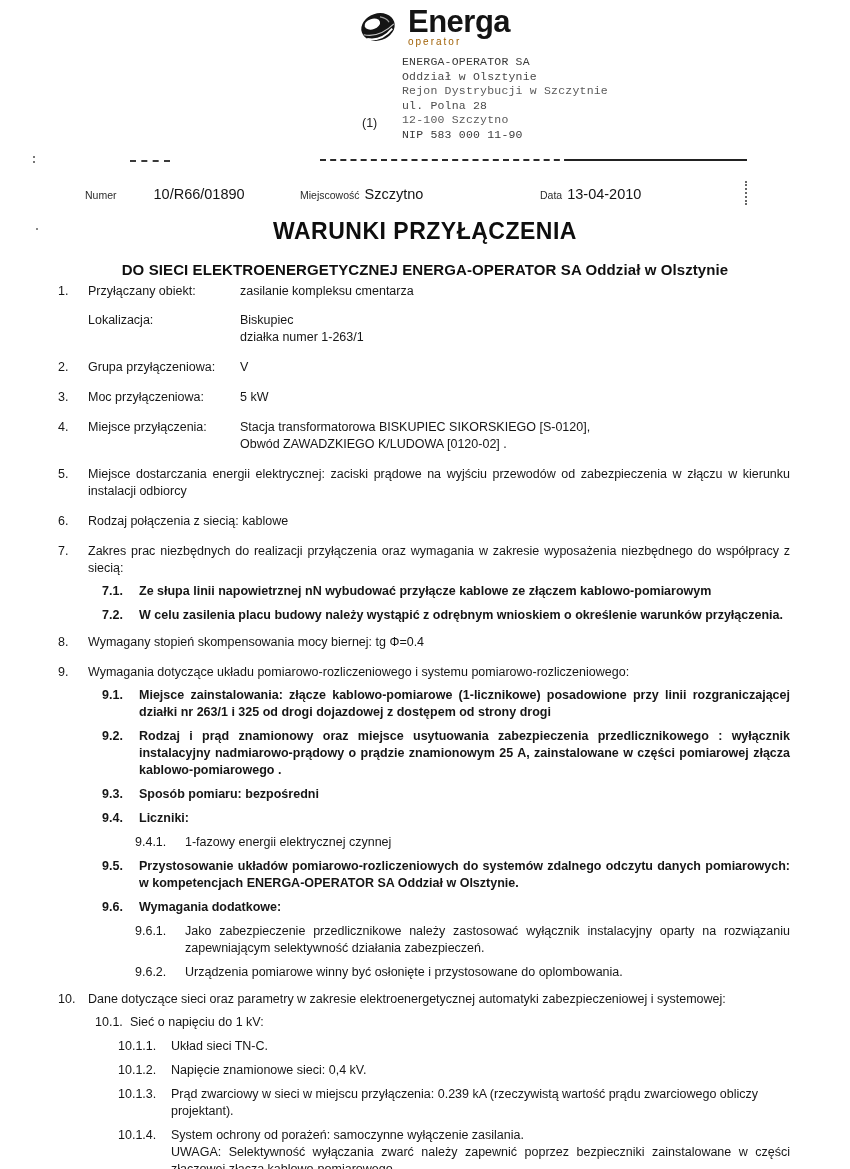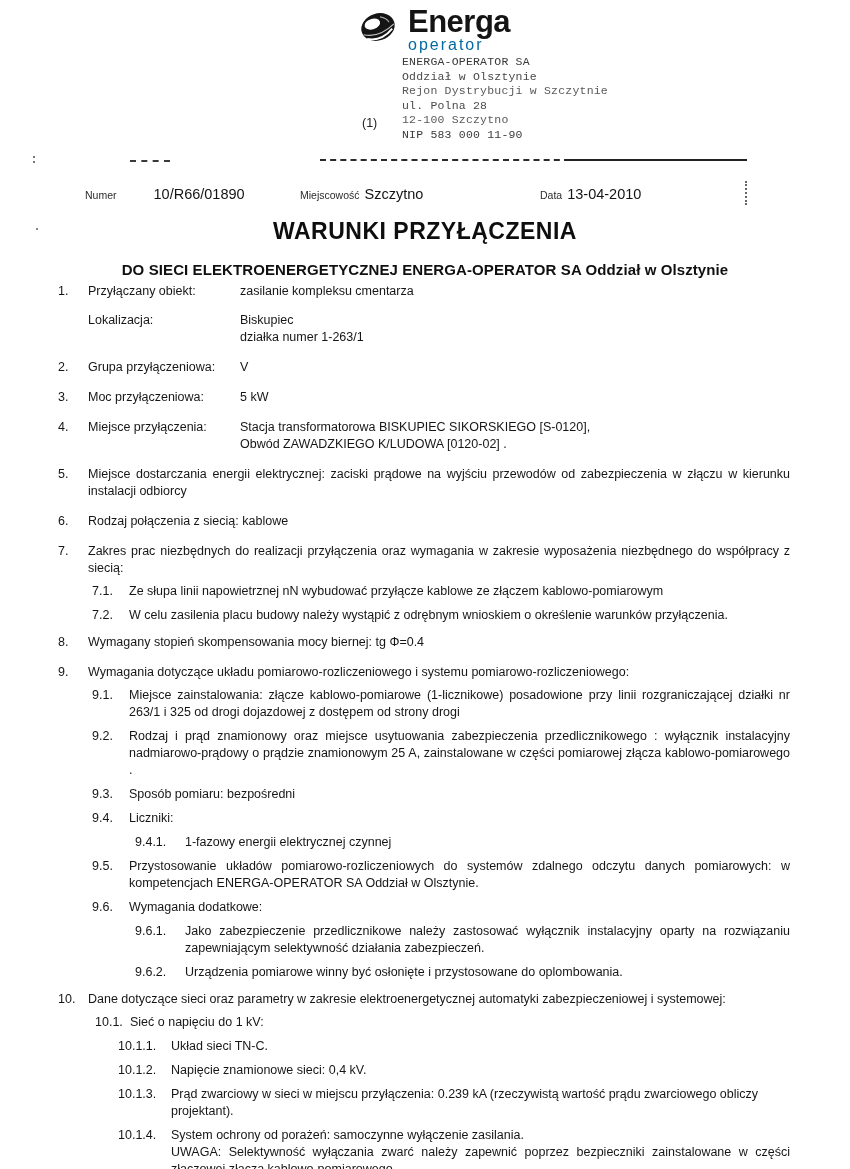--- a/index.html
+++ b/index.html
@@ -9,21 +9,21 @@
     font-family:"Liberation Sans", sans-serif;
     color:#161616;
     position:relative;
     overflow:hidden;
   }
   .hdr{position:absolute;left:0;top:0;width:850px;height:282px;}
   .logo-wrap{position:absolute;left:356px;top:6px;display:flex;align-items:flex-start;}
   .logo-icon{width:44px;height:42px;}
   .brand-col{margin-left:8px;margin-top:2px;}
   .brand{font-size:31px;font-weight:700;letter-spacing:-0.5px;color:#141414;line-height:28px;}
-  .brand-sub{font-size:16px;letter-spacing:2px;color:#0369a1;margin-top:0px;}
+  .brand-sub{font-size:10px;letter-spacing:2px;color:#a16207;margin-top:0px;}
   .stamp{position:absolute;left:402px;top:55px;font-family:"Liberation Mono",monospace;
          font-size:11.5px;line-height:14.5px;color:#444;letter-spacing:0.2px;}
   .stamp .f1{color:#3a3a3a}
   .stamp .f2{color:#4a4a4a}
   .stamp .f3{color:#5a5a5a}
   .page-mark{position:absolute;left:362px;top:116px;font-size:12.5px;color:#222;}
 
   .sep-a{position:absolute;left:130px;top:160px;width:40px;border-top:2px dashed #3a3a3a;}
   .sep-b{position:absolute;left:320px;top:159px;width:250px;border-top:2px dashed #2a2a2a;}
   .sep-c{position:absolute;left:565px;top:159px;width:182px;border-top:2px solid #222;}
@@ -45,21 +45,21 @@
 
   .content{position:absolute;top:283px;left:0;width:850px;padding:0 60px 0 58px;box-sizing:border-box;
            font-size:12.5px;line-height:17px;}
   .item{display:flex;margin-bottom:13px;}
   .n1{flex:0 0 30px;}
   .grow{flex:1;min-width:0;}
   .kv{display:flex;}
   .k{flex:0 0 152px;}
   .v{flex:1;}
   .just{text-align:justify;}
-  .sub{margin-left:34px;margin-bottom:7px;}
+  .sub{margin-left:44px;margin-bottom:7px;font-weight:bold;}
   .n2{flex:0 0 37px;}
   .sub3{margin-left:77px;margin-bottom:7px;}
   .n3{flex:0 0 50px;}
   .sub10{margin-left:37px;margin-bottom:7px;}
   .n2b{flex:0 0 35px;}
   .sub10b{margin-left:60px;margin-bottom:7px;}
   .n3b{flex:0 0 53px;}
   .mb6{margin-bottom:6px;}
   .gap12{margin-top:12px;}
   .mb10{margin-bottom:10px;}

